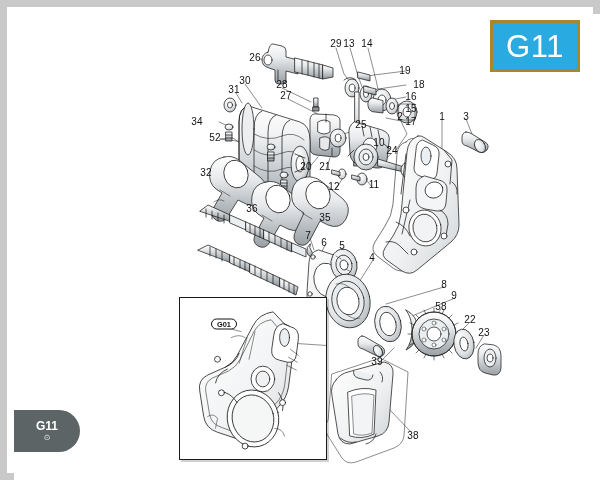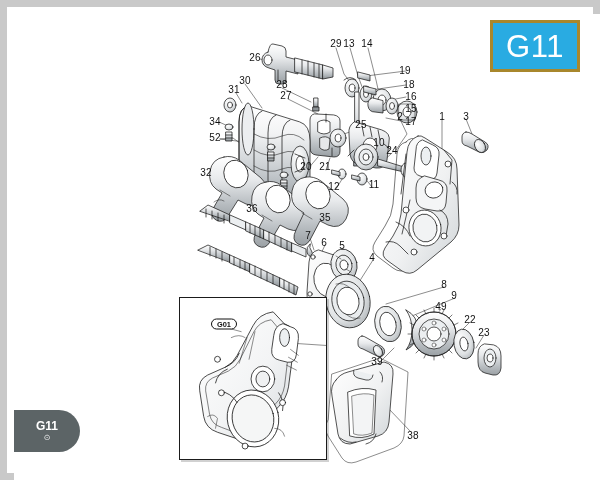--- a/index.html
+++ b/index.html
@@ -464,40 +464,40 @@
         <div class="lbl" style="left: 430px; top: 270px;">8</div>
         <div class="lbl" style="left: 440px; top: 281px;">9</div>
         <div class="lbl" style="left: 365px; top: 128px;">10</div>
         <div class="lbl" style="left: 360px; top: 170px;">11</div>
         <div class="lbl" style="left: 320px; top: 172px;">12</div>
         <div class="lbl" style="left: 335px; top: 29px;">13</div>
         <div class="lbl" style="left: 353px; top: 29px;">14</div>
         <div class="lbl" style="left: 397px; top: 94px;">15</div>
         <div class="lbl" style="left: 397px; top: 82px;">16</div>
         <div class="lbl" style="left: 397px; top: 107px;">17</div>
-        <div class="lbl" style="left: 387px; top: 70px; padding-left: 16px;">18</div>
+        <div class="lbl" style="left: 397px; top: 70px; padding-left: 16px;">18</div>
         <div class="lbl" style="left: 391px; top: 56px; text-align: right;">19</div>
         <div class="lbl" style="left: 292px; top: 152px;">20</div>
         <div class="lbl" style="left: 311px; top: 152px;">21</div>
         <div class="lbl" style="left: 456px; top: 305px;">22</div>
         <div class="lbl" style="left: 470px; top: 318px;">23</div>
         <div class="lbl" style="left: 378px; top: 136px;">24</div>
         <div class="lbl" style="left: 347px; top: 110px;">25</div>
         <div class="lbl" style="left: 241px; top: 43px;">26</div>
         <div class="lbl" style="left: 272px; top: 81px;">27</div>
         <div class="lbl" style="left: 268px; top: 70px;">28</div>
         <div class="lbl" style="left: 322px; top: 29px;">29</div>
         <div class="lbl" style="left: 231px; top: 66px;">30</div>
         <div class="lbl" style="left: 220px; top: 75px;">31</div>
         <div class="lbl" style="left: 192px; top: 158px;">32</div>
         <div class="lbl" style="left: 201px; top: 123px;">52</div>
-        <div class="lbl" style="left: 201px; top: 107px;">34</div>
+        <div class="lbl" style="left: 183px; top: 107px;">34</div>
         <div class="lbl" style="left: 311px; top: 203px;">35</div>
         <div class="lbl" style="left: 238px; top: 194px;">36</div>
-        <div class="lbl" style="left: 427px; top: 292px;">49</div>
+        <div class="lbl" style="left: 427px; top: 292px;">58</div>
         <div class="lbl" style="left: 399px; top: 421px;">38</div>
         <div class="lbl" style="left: 363px; top: 347px;">39</div>
       </div>
 
     <div id="tab">
       <span class="t1">G11</span>
       <span class="t2">⊙</span>
     </div>
 
   </div>

